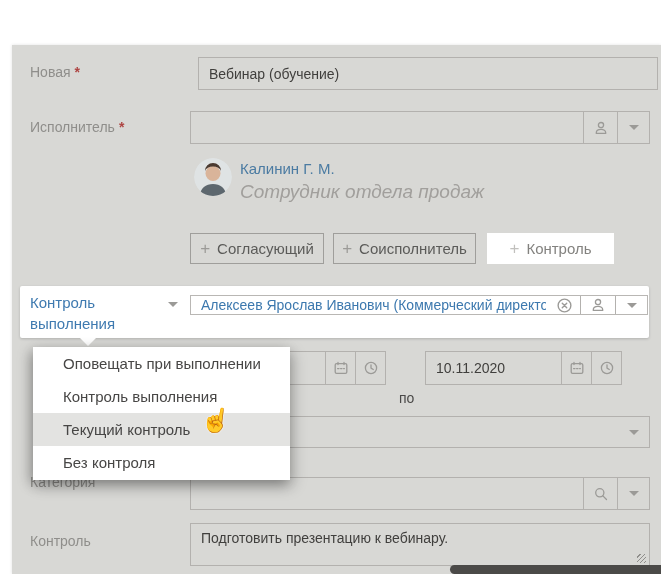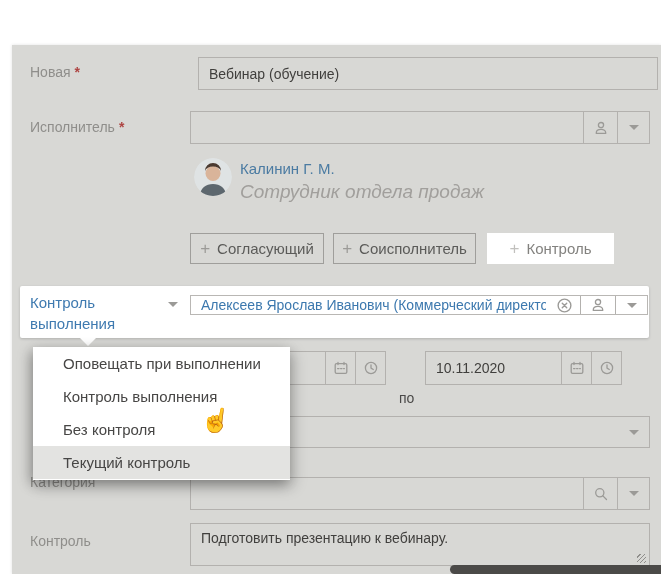--- a/index.html
+++ b/index.html
@@ -212,19 +212,19 @@
       <div class="seg" style="width:31px;">
         <span class="caret"></span>
       </div>
     </div>
   </div>
   <div class="band-tail"></div>
 
   <div class="menu">
     <div class="mitem">Оповещать при выполнении</div>
     <div class="mitem">Контроль выполнения</div>
+    <div class="mitem hl">Текущий контроль</div>
     <div class="mitem">Без контроля</div>
-    <div class="mitem hl">Текущий контроль</div>
   </div>
 
   <div class="cursor-hand">☝</div>
 
 </div>
 
 </body></html>

